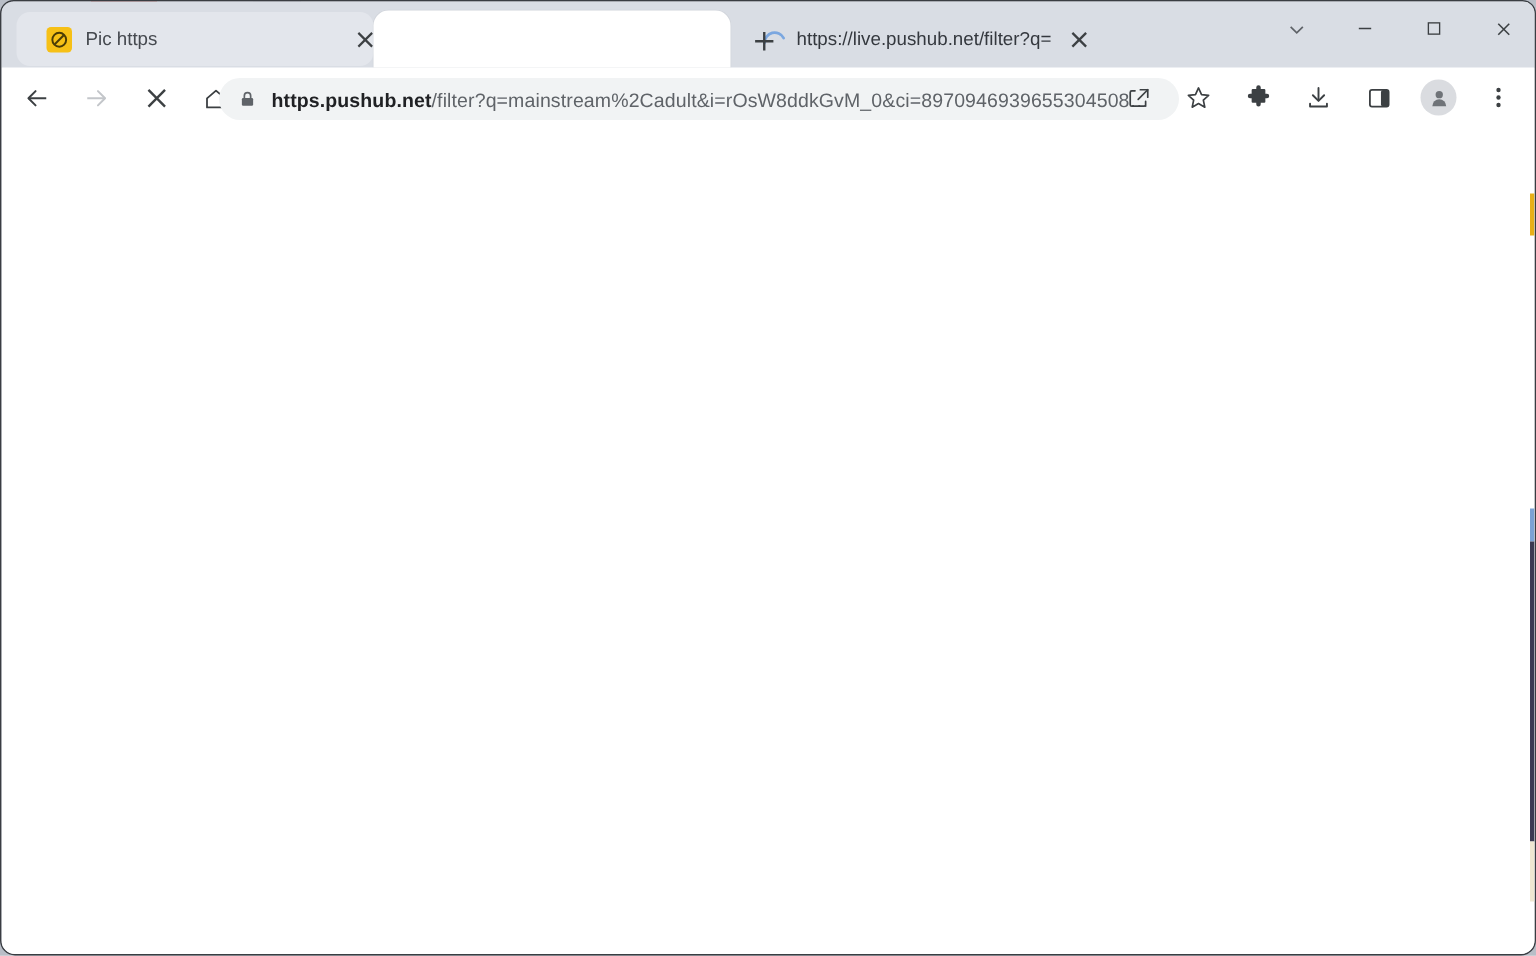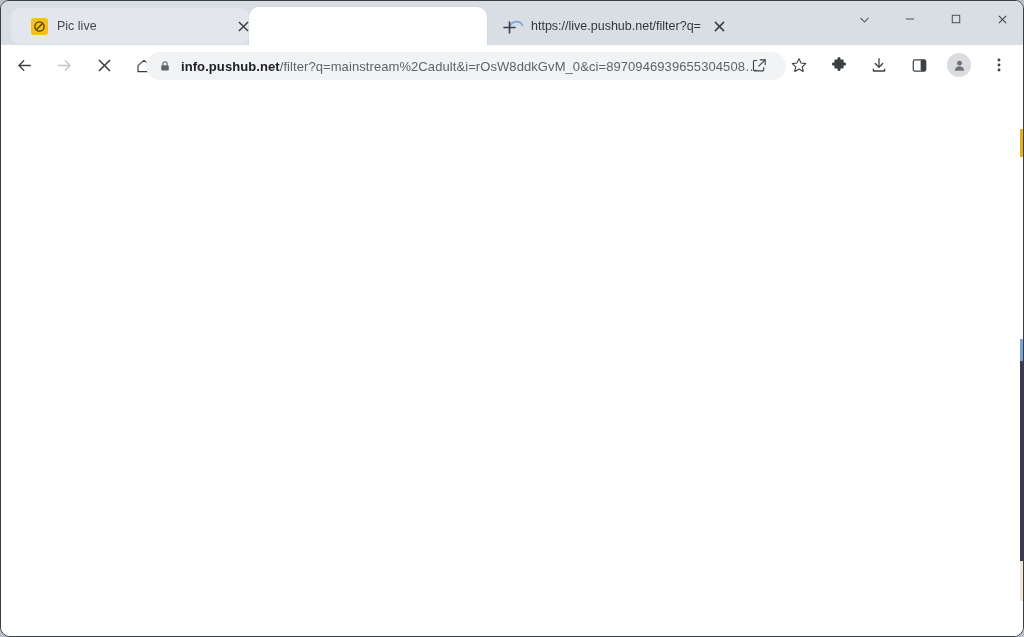--- a/index.html
+++ b/index.html
@@ -229,21 +229,21 @@
 
   <div class="tabstrip">
 
     <div class="tab inactive">
       <span class="tab-favicon">
         <svg width="13" height="13" viewBox="0 0 24 24">
           <circle cx="12" cy="12" r="8.5" fill="none" stroke="#4a3c06" stroke-width="2.4"></circle>
           <line x1="6.5" y1="17.5" x2="17.5" y2="6.5" stroke="#4a3c06" stroke-width="2.4"></line>
         </svg>
       </span>
-      <span class="tab-title">Pic live</span>
+      <span class="tab-title">Pic https</span>
       <span class="tab-close">
         <svg width="11" height="11" viewBox="0 0 12 12">
           <line x1="1" y1="1" x2="11" y2="11" stroke="#3c4043" stroke-width="1.6"></line>
           <line x1="11" y1="1" x2="1" y2="11" stroke="#3c4043" stroke-width="1.6"></line>
         </svg>
       </span>
     </div>
 
     <div class="tab active">
       <span class="tab-spinner">
@@ -318,21 +318,21 @@
     </div>
   </div>
 
   <div class="omnibox" title="Search Google or type a URL">
     <span class="lock">
       <svg width="12" height="12" viewBox="0 0 16 16">
         <rect x="3" y="7" width="10" height="7" rx="1.2" fill="#5f6368"></rect>
         <path d="M5.2 7 V5.2 a2.8 2.8 0 0 1 5.6 0 V7" fill="none" stroke="#5f6368" stroke-width="1.5"></path>
       </svg>
     </span>
-    <span class="url"><span class="host">info.pushub.net</span><span class="path">/filter?q=mainstream%2Cadult&amp;i=rOsW8ddkGvM_0&amp;ci=8970946939655304508…</span></span>
+    <span class="url"><span class="host">https.pushub.net</span><span class="path">/filter?q=mainstream%2Cadult&amp;i=rOsW8ddkGvM_0&amp;ci=8970946939655304508…</span></span>
   </div>
 
   <div class="right-icons">
     <div class="tb-icon">
       <svg width="17" height="17" viewBox="0 0 24 24">
         <path d="M8 5 H5 a1.5 1.5 0 0 0 -1.5 1.5 V18 a1.5 1.5 0 0 0 1.5 1.5 H16.5
                  a1.5 1.5 0 0 0 1.5 -1.5 V15" fill="none" stroke="#3c4043" stroke-width="1.6" stroke-linecap="round"></path>
         <polyline points="13,4 20,4 20,11" fill="none" stroke="#3c4043" stroke-width="1.6" stroke-linecap="round" stroke-linejoin="round"></polyline>
         <line x1="20" y1="4" x2="11" y2="13" stroke="#3c4043" stroke-width="1.6" stroke-linecap="round"></line>
       </svg>

